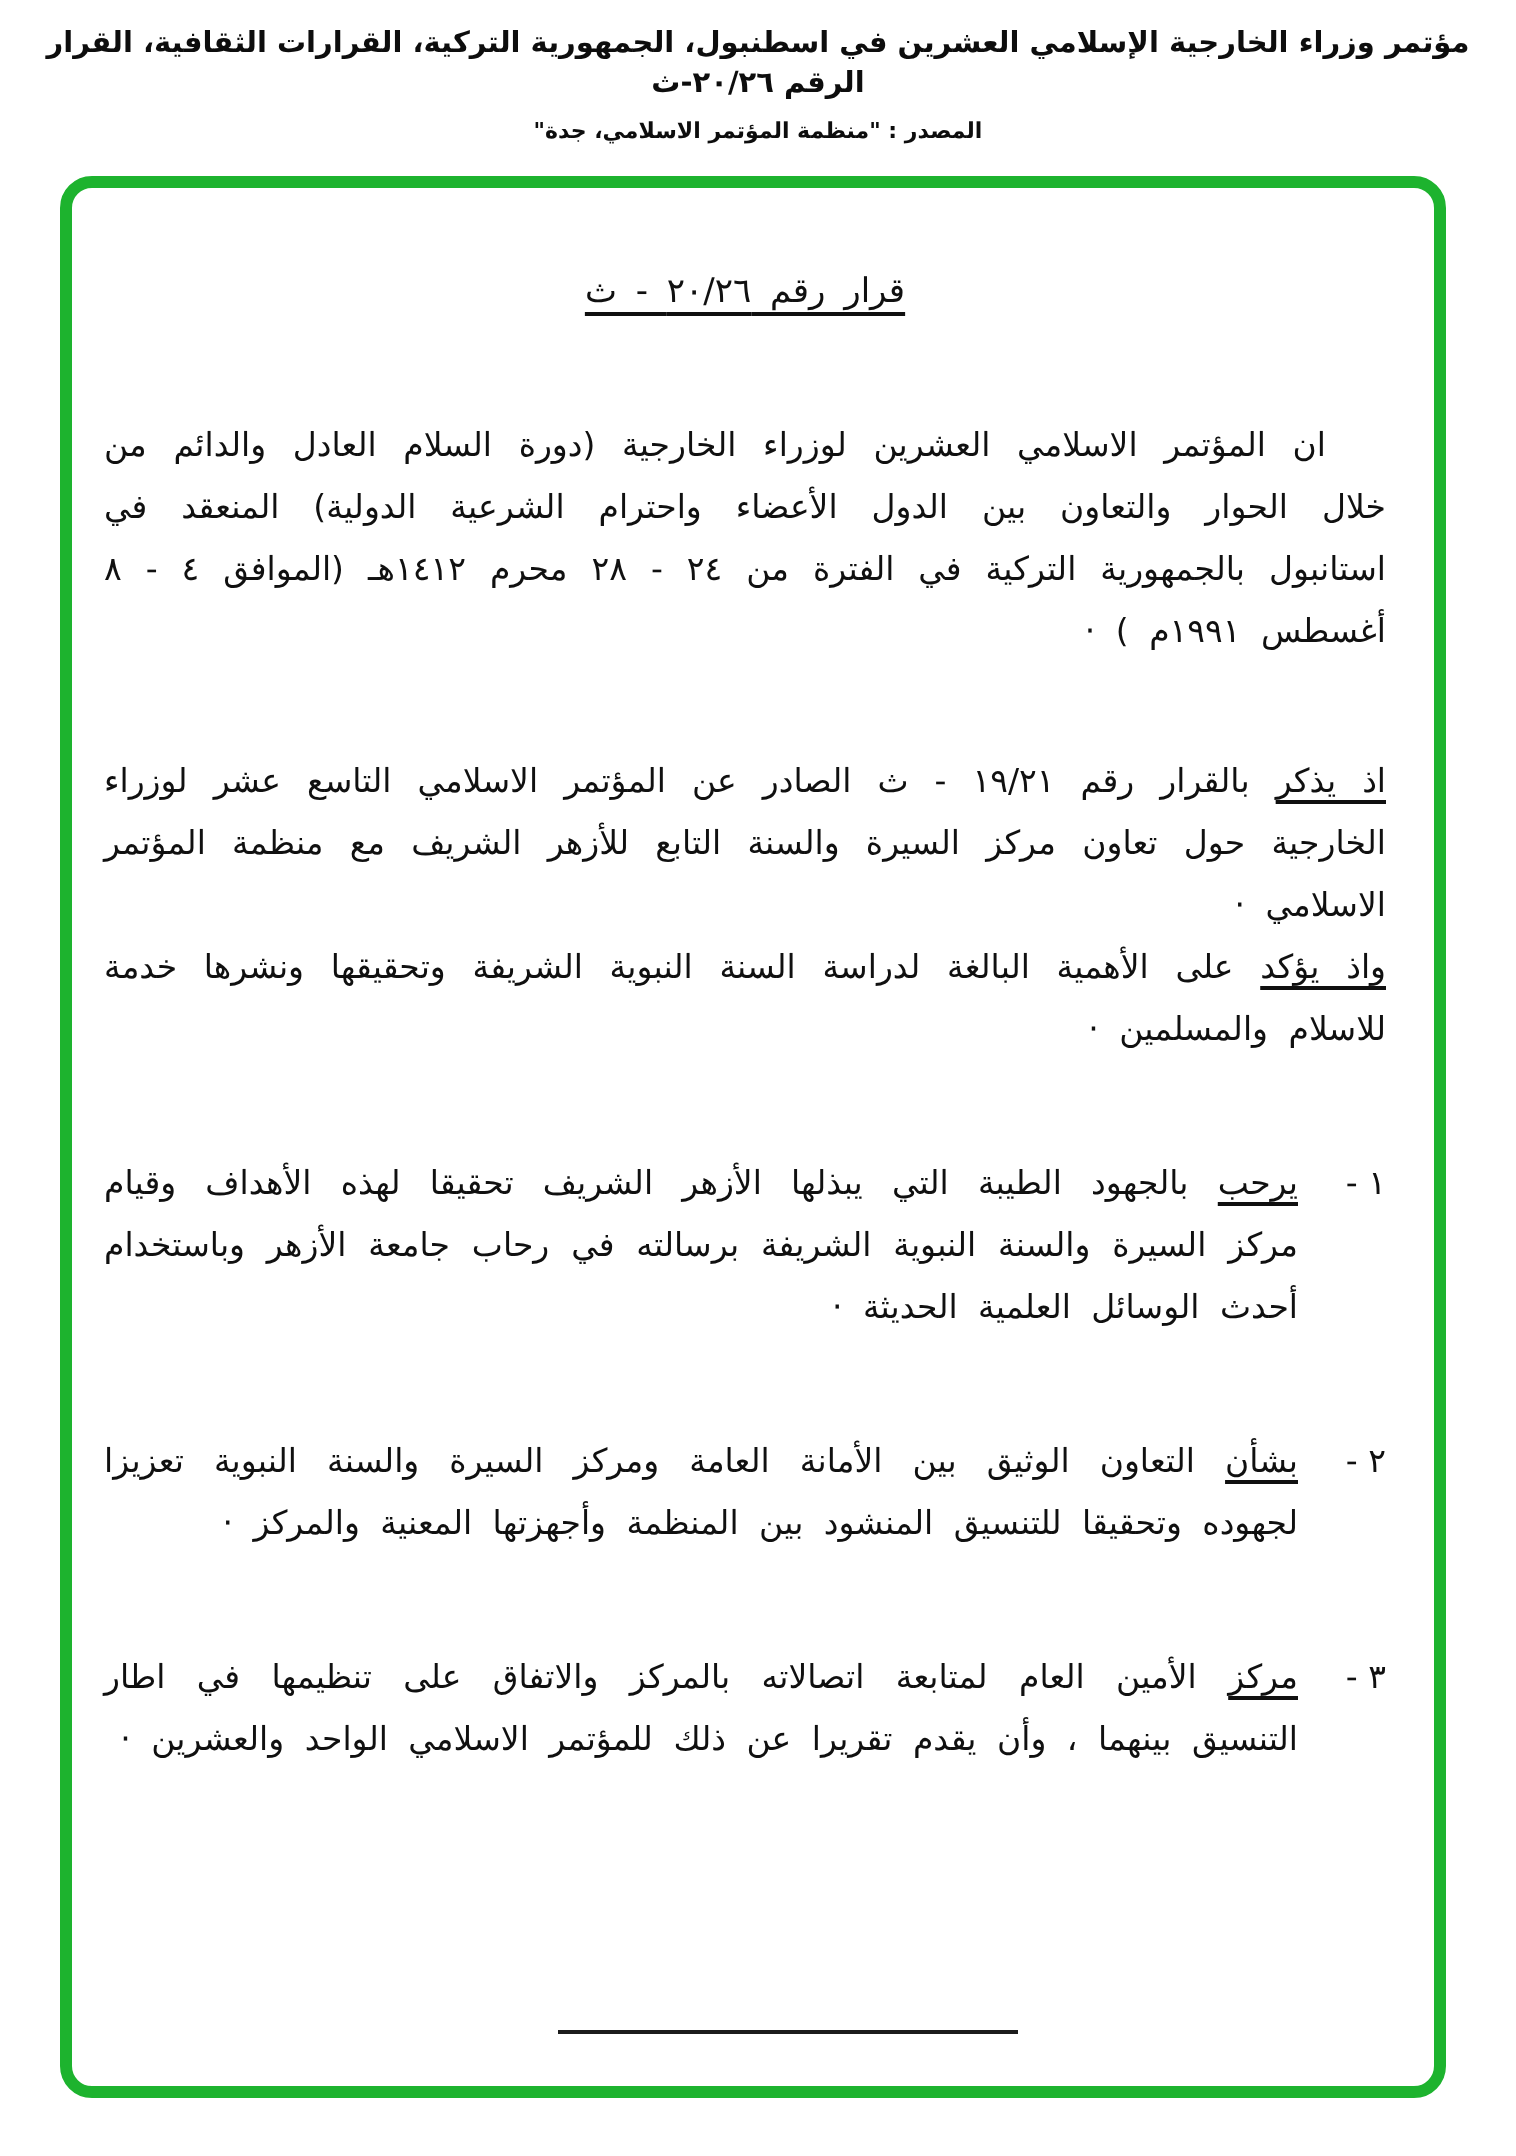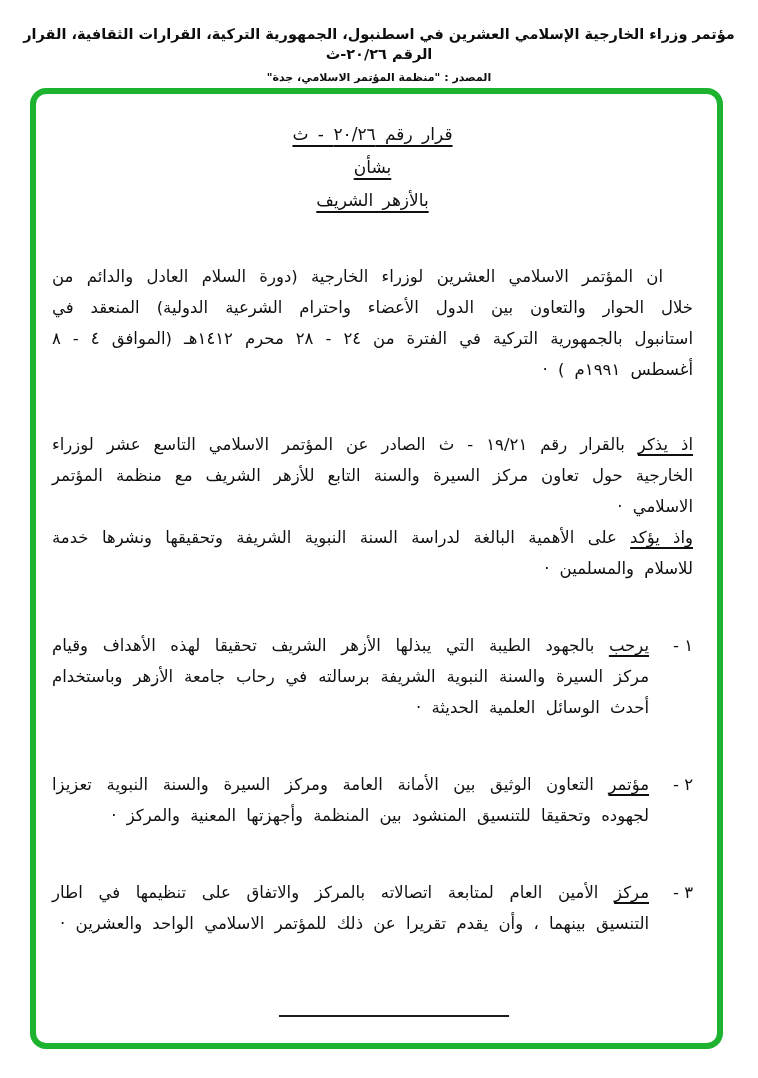--- a/index.html
+++ b/index.html
@@ -6,21 +6,21 @@
   html,body { width:758px; height:1078px; background:#ffffff; }
   body {
     position:relative;
     font-family:"DejaVu Sans", sans-serif;
     color:#151515;
     overflow:hidden;
   }
 
   
   .top-header {
-    position:absolute; top:24px; left:8px; width:742px;
+    position:absolute; top:12px; left:8px; width:742px;
     direction:rtl; text-align:center;
   }
   .caption-line {
     font-size:14.5px; font-weight:bold; letter-spacing:0;
     line-height:20px; color:#0d0d0d;
   }
   .source-line {
     margin-top:7px; font-size:11px; font-weight:bold; color:#0d0d0d;
   }
 
@@ -29,21 +29,21 @@
     position:absolute; left:30px; top:88px;
     width:693px; height:961px;
     border:6px solid #1db32e;
     border-radius:16px;
     background:#ffffff;
     padding:22px 24px 0 16px;
     direction:rtl;
   }
 
   
-  .title-block { text-align:center; margin-top:2px; }
+  .title-block { text-align:center; margin-top:14px; }
   .title-line {
     font-size:17px; line-height:33px; color:#101010;
     word-spacing:4px;
   }
   .title-line span {
     text-decoration:underline;
     text-underline-offset:5px;
     text-decoration-thickness:1.5px;
   }
 
@@ -85,38 +85,36 @@
 
 <div class="top-header">
   <div class="caption-line">مؤتمر وزراء الخارجية الإسلامي العشرين في اسطنبول، الجمهورية التركية، القرارات الثقافية، القرار الرقم ٢٠/٢٦-ث</div>
   <div class="source-line">المصدر :  "منظمة المؤتمر الاسلامي، جدة"</div>
 </div>
 
 <div class="frame" style="border-color: rgb(29, 179, 46);">
 
   <div class="title-block">
     <div class="title-line"><span>قرار رقم ٢٠/٢٦ - ث</span></div>
-    <div class="title-line"><span>بشأن</span></div>
-    <div class="title-line"><span>بالأزهر الشريف</span></div>
   </div>
 
   <div class="para p1"><span>ان المؤتمر الاسلامي العشرين لوزراء الخارجية (دورة السلام العادل والدائم من خلال الحوار والتعاون بين الدول الأعضاء واحترام الشرعية الدولية) المنعقد في استانبول بالجمهورية التركية في الفترة من ٢٤ - ٢٨ محرم ١٤١٢هـ (الموافق ٤ - ٨ أغسطس ١٩٩١م ) ·</span></div>
 
   <div class="para p2"><span class="lead">اذ يذكر</span><span> بالقرار رقم ١٩/٢١ - ث الصادر عن المؤتمر الاسلامي التاسع عشر لوزراء الخارجية حول تعاون مركز السيرة والسنة التابع للأزهر الشريف مع منظمة المؤتمر الاسلامي ·</span></div>
 
   <div class="para p3"><span class="lead">واذ يؤكد</span><span> على الأهمية البالغة لدراسة السنة النبوية الشريفة وتحقيقها ونشرها خدمة للاسلام والمسلمين ·</span></div>
 
   <div class="item">
     <div class="num">١ -</div>
     <div class="item-body"><span class="lead">يرحب</span><span> بالجهود الطيبة التي يبذلها الأزهر الشريف تحقيقا لهذه الأهداف وقيام مركز السيرة والسنة النبوية الشريفة برسالته في رحاب جامعة الأزهر وباستخدام أحدث الوسائل العلمية الحديثة ·</span></div>
   </div>
 
   <div class="item">
     <div class="num">٢ -</div>
-    <div class="item-body"><span class="lead">مؤتمر</span><span> التعاون الوثيق بين الأمانة العامة ومركز السيرة والسنة النبوية تعزيزا لجهوده وتحقيقا للتنسيق المنشود بين المنظمة وأجهزتها المعنية والمركز ·</span></div>
+    <div class="item-body"><span class="lead">بشأن</span><span> التعاون الوثيق بين الأمانة العامة ومركز السيرة والسنة النبوية تعزيزا لجهوده وتحقيقا للتنسيق المنشود بين المنظمة وأجهزتها المعنية والمركز ·</span></div>
   </div>
 
   <div class="item">
     <div class="num">٣ -</div>
     <div class="item-body"><span class="lead">مركز</span><span> الأمين العام لمتابعة اتصالاته بالمركز والاتفاق على تنظيمها في اطار التنسيق بينهما ، وأن يقدم تقريرا عن ذلك للمؤتمر الاسلامي الواحد والعشرين ·</span></div>
   </div>
 
   <div class="bottom-divider"></div>
 </div>
 

